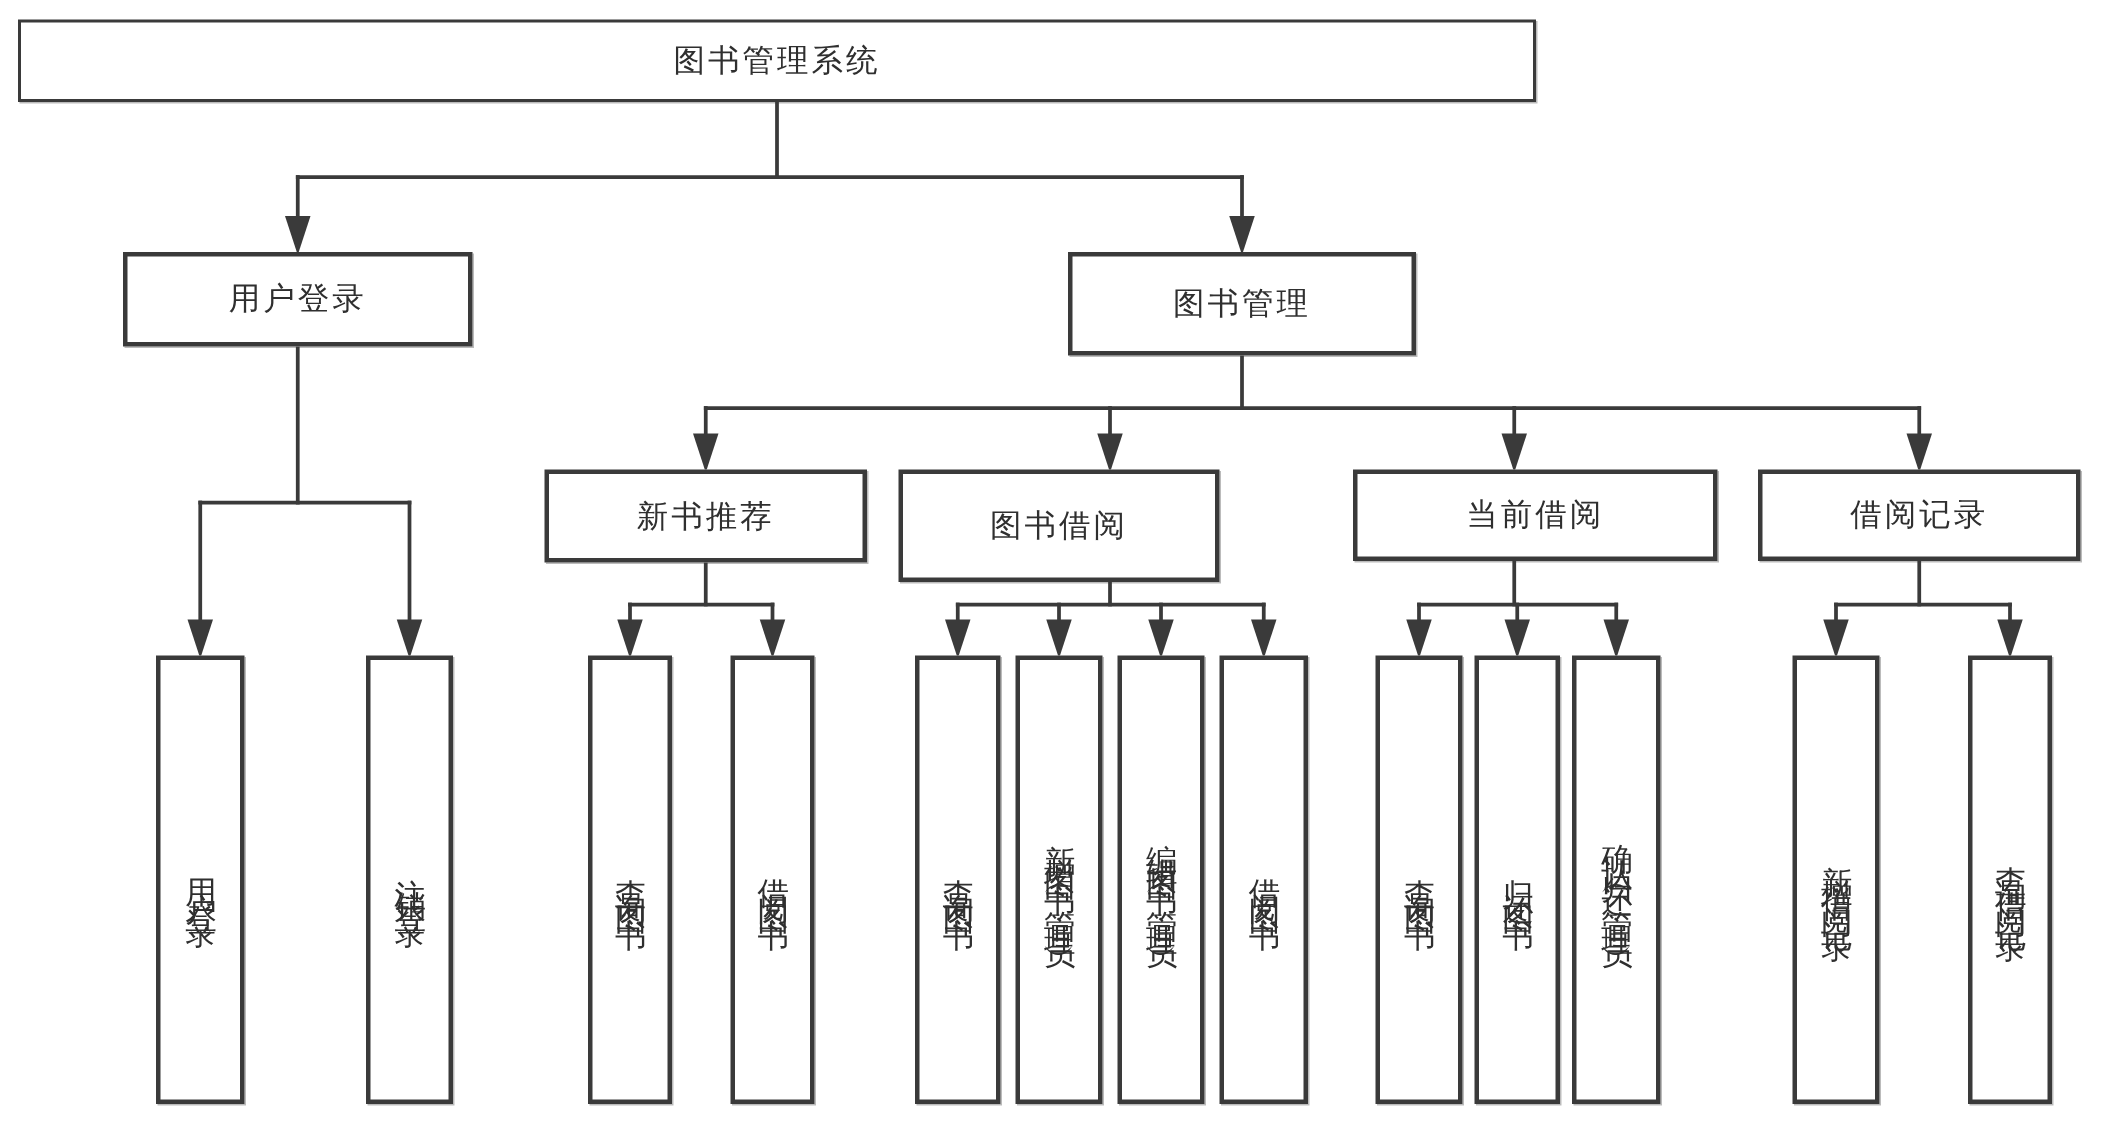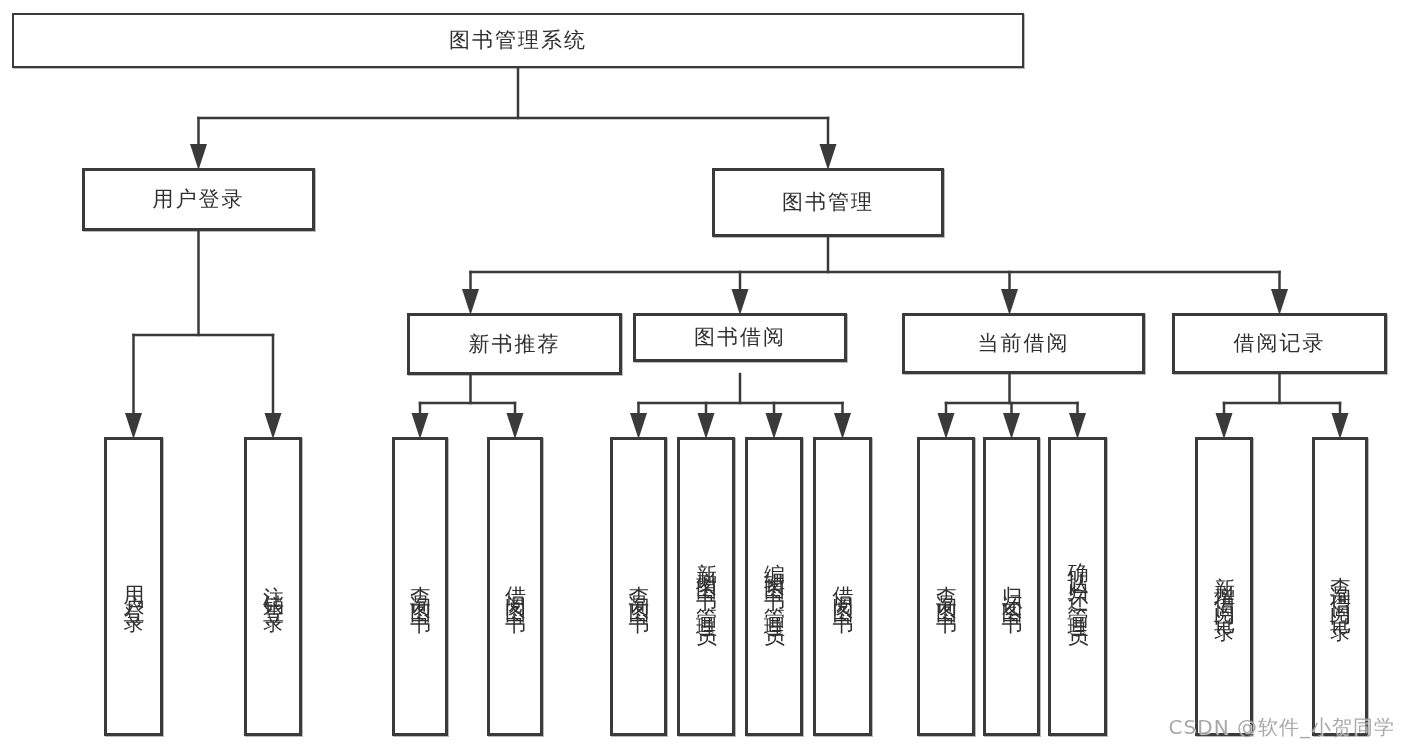--- a/index.html
+++ b/index.html
@@ -120,24 +120,24 @@
   <div id="nodes">
       <div class="node root" style="left: 12px; top: 13px; width: 1012px; height: 55px;">
         <span class="lbl">图书管理系统</span>
       </div>
       <div class="node" style="left: 82px; top: 168px; width: 233px; height: 63px;">
         <span class="lbl">用户登录</span>
       </div>
       <div class="node" style="left: 712px; top: 168px; width: 232px; height: 69px;">
         <span class="lbl">图书管理</span>
       </div>
-      <div class="node" style="left: 363px; top: 313px; width: 215px; height: 62px; margin-left: 44px;">
+      <div class="node" style="left: 363px; top: 313px; width: 215px; height: 62px;">
         <span class="lbl">新书推荐</span>
       </div>
-      <div class="node" style="left: 633px; top: 313px; width: 214px; height: 49px;">
+      <div class="node" style="left: 599px; top: 313px; width: 214px; height: 75px;">
         <span class="lbl">图书借阅</span>
       </div>
       <div class="node" style="left: 902px; top: 313px; width: 243px; height: 61px;">
         <span class="lbl">当前借阅</span>
       </div>
       <div class="node" style="left: 1172px; top: 313px; width: 215px; height: 61px;">
         <span class="lbl">借阅记录</span>
       </div>
       <div class="node vertical" style="left: 104px; top: 437px; width: 59px; height: 299px;">
         <span class="lbl">用户登录</span>
@@ -172,14 +172,13 @@
       <div class="node vertical" style="left: 1048px; top: 437px; width: 59px; height: 299px;">
         <span class="lbl">确认归还（管理员）</span>
       </div>
       <div class="node vertical" style="left: 1195px; top: 437px; width: 58px; height: 299px;">
         <span class="lbl">新增借阅记录</span>
       </div>
       <div class="node vertical" style="left: 1312px; top: 437px; width: 56px; height: 299px;">
         <span class="lbl">查询借阅记录</span>
       </div>
     </div>
-  <div id="watermark">CSDN @软件_小贺同学</div>
 </div>
 
 </body></html>

